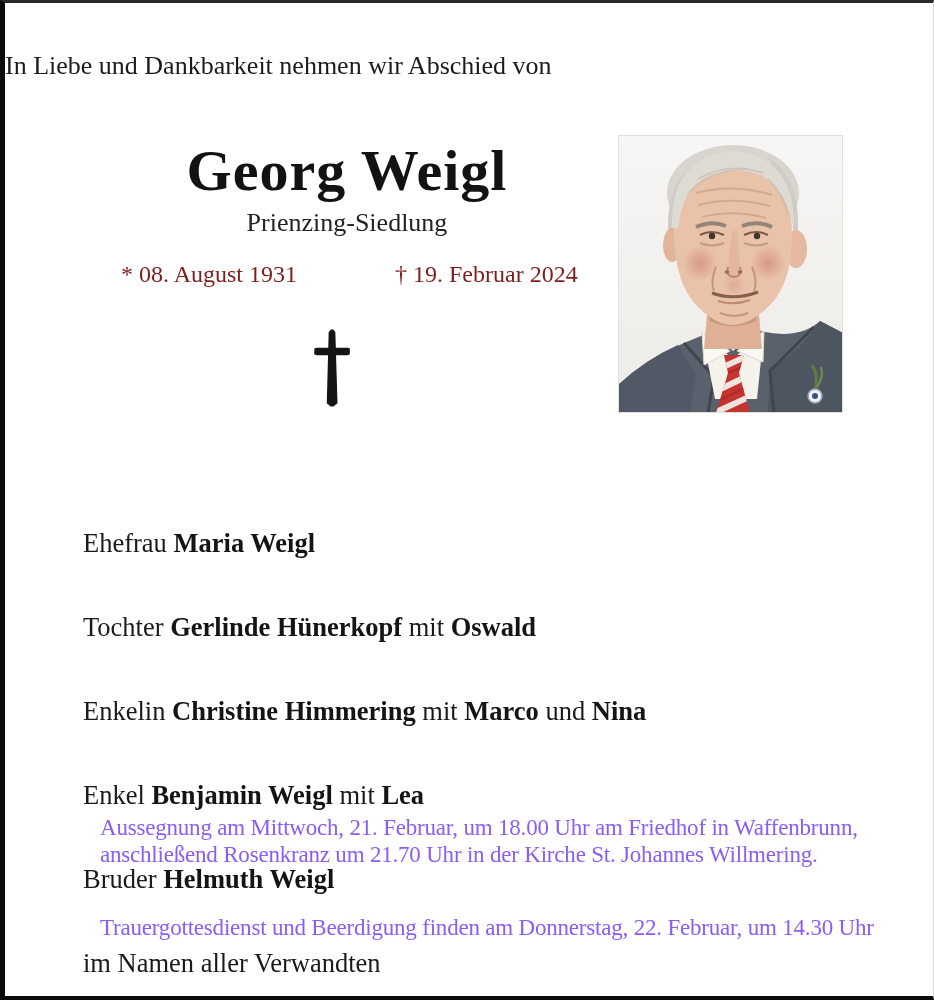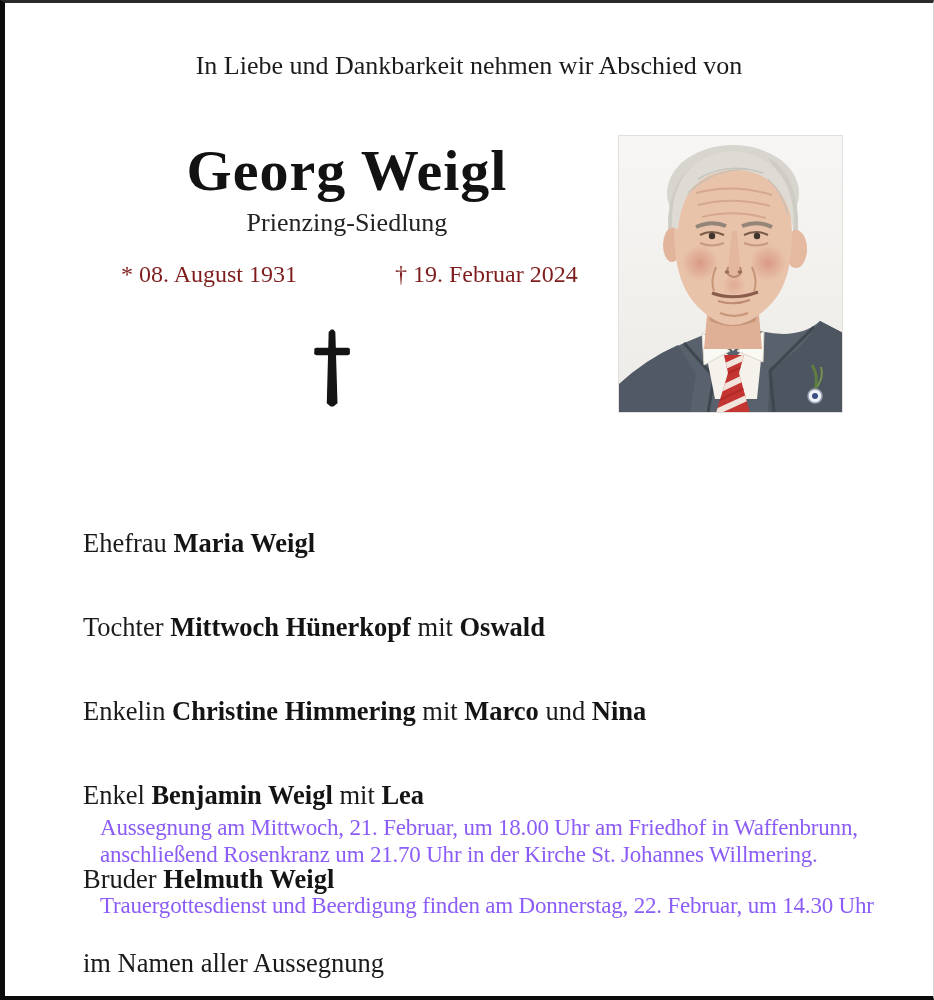--- a/index.html
+++ b/index.html
@@ -11,39 +11,39 @@
     border-left:5px solid #0b0b0b;
     border-top:3px solid #2a2a2a;
     border-bottom:4px solid #0b0b0b;
     border-right:1px solid #d6d6d6;
     font-family:"Liberation Serif","DejaVu Serif",serif;
     color:#1d1d1d;
     overflow:hidden;
   }
   .intro{
     position:absolute;top:48px;left:0;width:100%;
-    text-align:center;font-size:26px;color:#1b1b1b;
+    font-size:26px;color:#1b1b1b;
   }
   .name-block{position:absolute;left:62px;top:138px;width:560px;text-align:center;}
   .name{
     font-size:58px;font-weight:bold;letter-spacing:1px;color:#121212;line-height:1.05;
   }
   .residence{font-size:26px;margin-top:6px;color:#222;}
   .date{position:absolute;font-size:24px;color:#7f1d1d;white-space:nowrap;}
   .date.birth{left:116px;top:258px;}
   .date.death{left:390px;top:258px;}
   .cross-wrap{position:absolute;left:308px;top:324px;width:38px;height:82px;}
   .photo-wrap{position:absolute;left:613px;top:132px;width:225px;height:278px;}
   .photo-wrap svg{display:block;}
   .family{position:absolute;left:78px;top:476px;width:720px;}
   .family-line{font-size:26.5px;line-height:40px;white-space:nowrap;color:#1a1a1a;margin-top:44px;}
   .family-line b{font-weight:bold;color:#141414;}
   .announcements{position:absolute;left:52px;width:830px;}
   .ann-1{top:812px;}
-  .ann-2{top:890px;}
+  .ann-2{top:912px;}
   .announcement{font-size:23px;line-height:26.5px;color:#8b5cf6;letter-spacing:-0.2px;margin-left:43px;}
 </style>
 </head>
 <body>
 
 <div class="page">
 
   <div class="intro">In Liebe und Dankbarkeit nehmen wir Abschied von</div>
 
   <div class="name-block">
@@ -161,25 +161,25 @@
       <path d="M199 252 Q206 242 203 232" stroke="#74924e" stroke-width="2" fill="none"></path>
       <circle cx="197" cy="261" r="7" fill="#eef1f5" stroke="#97a1b2" stroke-width="1.5"></circle>
       <circle cx="197" cy="261" r="3" fill="#3a4f86"></circle>
 
       <rect x="0.5" y="0.5" width="224" height="277" fill="none" stroke="#e2e0dc"></rect>
     </svg>
   </div>
 
   <div class="family">
       <div class="family-line"><span>Ehefrau </span><b>Maria Weigl</b></div>
-      <div class="family-line"><span>Tochter </span><b>Mittwoch Hünerkopf</b><span> mit </span><b>Oswald</b></div>
+      <div class="family-line"><span>Tochter </span><b>Gerlinde Hünerkopf</b><span> mit </span><b>Oswald</b></div>
       <div class="family-line"><span>Enkelin </span><b>Christine Himmering</b><span> mit </span><b>Marco</b><span> und </span><b>Nina</b></div>
       <div class="family-line"><span>Enkel </span><b>Benjamin Weigl</b><span> mit </span><b>Lea</b></div>
       <div class="family-line"><span>Bruder </span><b>Helmuth Weigl</b></div>
-      <div class="family-line"><span>im Namen aller Aussegnung</span></div>
+      <div class="family-line"><span>im Namen aller Verwandten</span></div>
     </div>
 
   <div class="announcements ann-1">
       <div class="announcement">Aussegnung am Mittwoch, 21. Februar, um 18.00 Uhr am Friedhof in Waffenbrunn,</div>
       <div class="announcement">anschließend Rosenkranz um 21.70 Uhr in der Kirche St. Johannes Willmering.</div>
     </div>
   <div class="announcements ann-2">
       <div class="announcement">Trauergottesdienst und Beerdigung finden am Donnerstag, 22. Februar, um 14.30 Uhr</div>
     </div>
 

